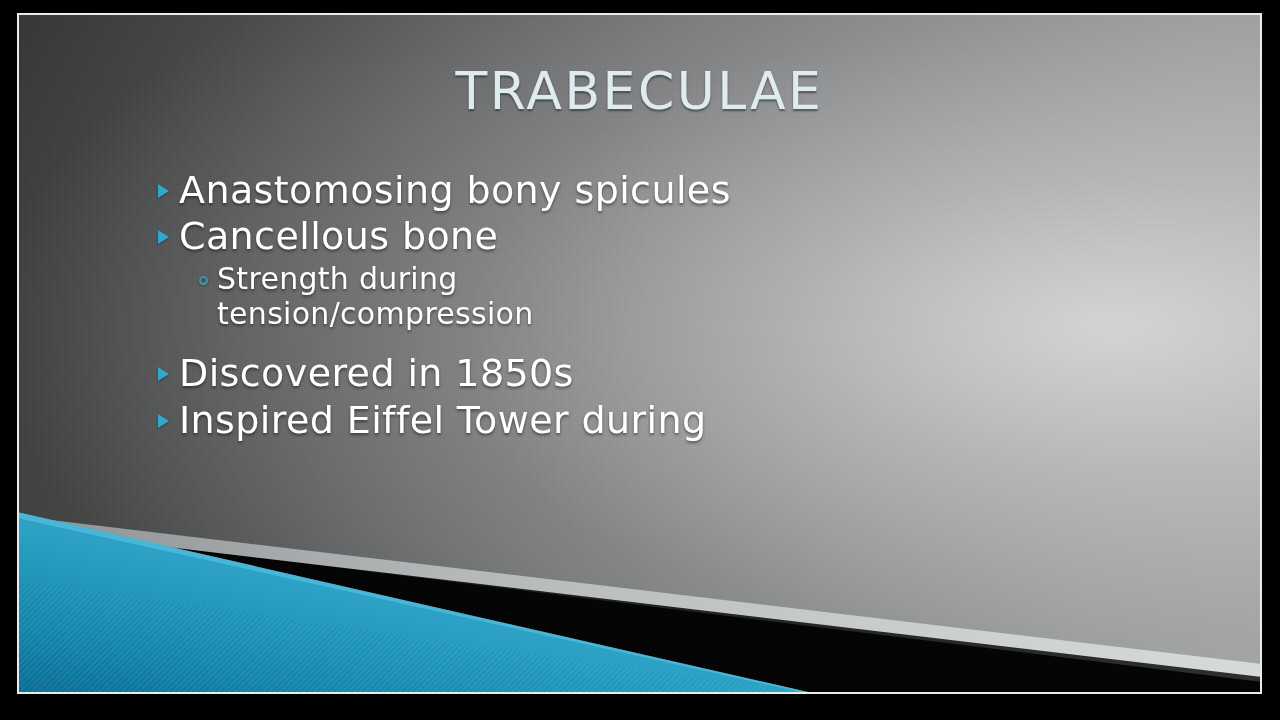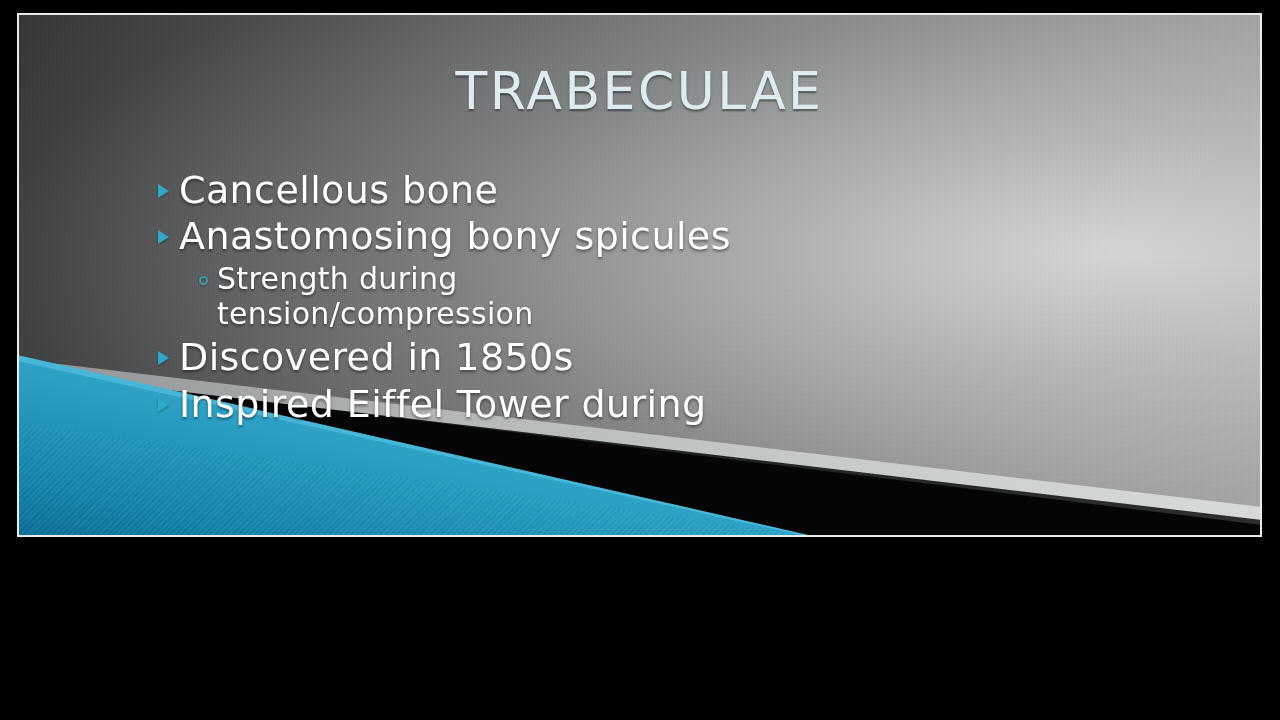--- a/index.html
+++ b/index.html
@@ -18,21 +18,21 @@
     background: #000000;
     font-family: "DejaVu Sans", sans-serif;
   }
 
   
   .slide {
     position: absolute;
     left: 17px;
     top: 13px;
     width: 1245px;
-    height: 524px;
+    height: 681px;
     overflow: hidden;
     background: #555759;
   }
 
   
   .slide-bg {
     position: absolute;
     inset: 0;
     background:
       radial-gradient(150% 120% at 88% 46%,
@@ -104,21 +104,21 @@
     z-index: 20;
   }
 
   .bullet-row {
     display: flex;
     align-items: flex-start;
     margin-bottom: 2px;
   }
 
   .bullet-row.lvl1 { padding-left: 0px; }
-  .bullet-row.lvl2 { padding-left: 42px; margin-bottom: 4px; }
+  .bullet-row.lvl2 { padding-left: 42px; margin-bottom: 20px; }
 
   
   .marker {
     flex: 0 0 auto;
     display: flex;
     align-items: flex-start;
     justify-content: center;
   }
   .marker.lvl1 { width: 32px; padding-top: 16px; }
   .marker.lvl2 { width: 28px; padding-top: 15px; }
@@ -230,28 +230,28 @@
     <div class="title-wrap">
       <span class="slide-title">TRABECULAE</span>
     </div>
 
     <div class="body-list">
 
       <div class="bullet-row lvl1">
         <span class="marker lvl1">
             <span class="tri"></span>
           </span>
+        <span class="btext lvl1">Anastomosing bony spicules</span>
+      </div>
+
+      <div class="bullet-row lvl1">
+        <span class="marker lvl1">
+            <span class="tri"></span>
+          </span>
         <span class="btext lvl1">Cancellous bone</span>
-      </div>
-
-      <div class="bullet-row lvl1">
-        <span class="marker lvl1">
-            <span class="tri"></span>
-          </span>
-        <span class="btext lvl1">Anastomosing bony spicules</span>
       </div>
 
 
       <div class="bullet-row lvl2">
         <span class="marker lvl2">
             <span class="ring"></span>
           </span>
         <span class="btext lvl2">Strength during tension/compression</span>
       </div>
 

